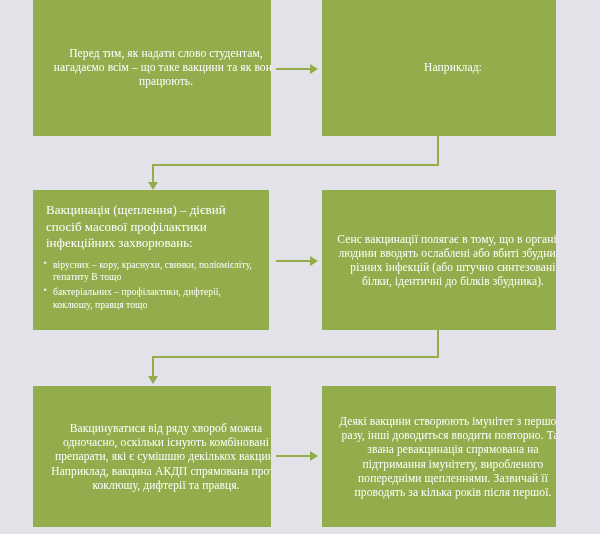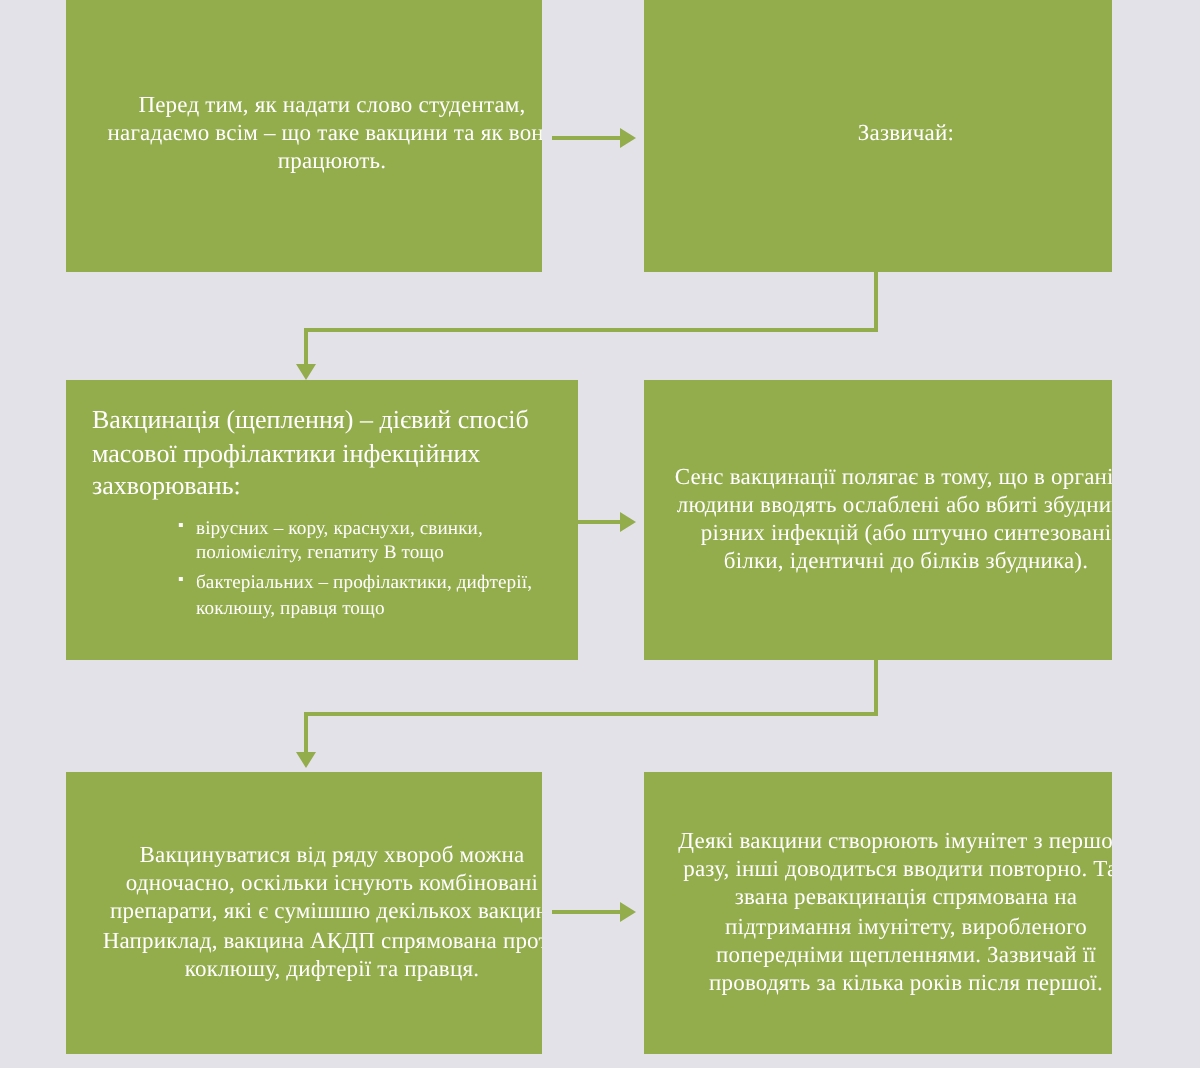--- a/index.html
+++ b/index.html
@@ -55,37 +55,36 @@
     margin: 7px 0 0 0;
     padding: 0 10px 0 20px;
     list-style: none;
   }
   ul.bullets li {
     position: relative;
     font-size: 9.6px;
     line-height: 1.28;
     margin-bottom: 3px;
     letter-spacing: 0.05px;
-    margin-left: 45px;
   }
   ul.bullets li::before {
     content: "\25AA";
     position: absolute;
     left: -9px;
     top: -1px;
     font-size: 8px;
     color: #ffffff;
   }
 
   
   #box-r1-left  { left: 33px;  top: -2px;  width: 238px; height: 138px; }
   #box-r1-right { left: 322px; top: -2px;  width: 234px; height: 138px; }
 
   
-  #box-r2-left  { left: 33px;  top: 190px; width: 256px; height: 140px;
+  #box-r2-left  { left: 33px;  top: 190px; width: 236px; height: 140px;
                   justify-content: flex-start; padding-top: 12px; }
   #box-r2-right { left: 322px; top: 190px; width: 234px; height: 140px; }
 
   
   #box-r3-left  { left: 33px;  top: 386px; width: 238px; height: 141px; }
   #box-r3-right { left: 322px; top: 386px; width: 234px; height: 141px; }
 
   
   .conn {
     position: absolute;
@@ -136,21 +135,21 @@
 </head>
 <body>
 
 <div id="canvas">
 
   <div class="box" id="box-r1-left">
     <div class="body centered-text">Перед тим, як надати слово студентам, нагадаємо всім – що таке вакцини та як вони працюють.</div>
   </div>
 
   <div class="box" id="box-r1-right">
-    <div class="body centered-text">Зазвичай:</div>
+    <div class="body centered-text">Наприклад:</div>
   </div>
 
   <div class="conn h-line" id="arrow-r1-line"></div>
   <div class="arrow-right" id="arrow-r1-head"></div>
 
   <div class="conn v-line" id="elbow-a-v1"></div>
   <div class="conn h-line" id="elbow-a-h"></div>
   <div class="conn v-line" id="elbow-a-v2"></div>
   <div class="arrow-down" id="elbow-a-head"></div>
 

